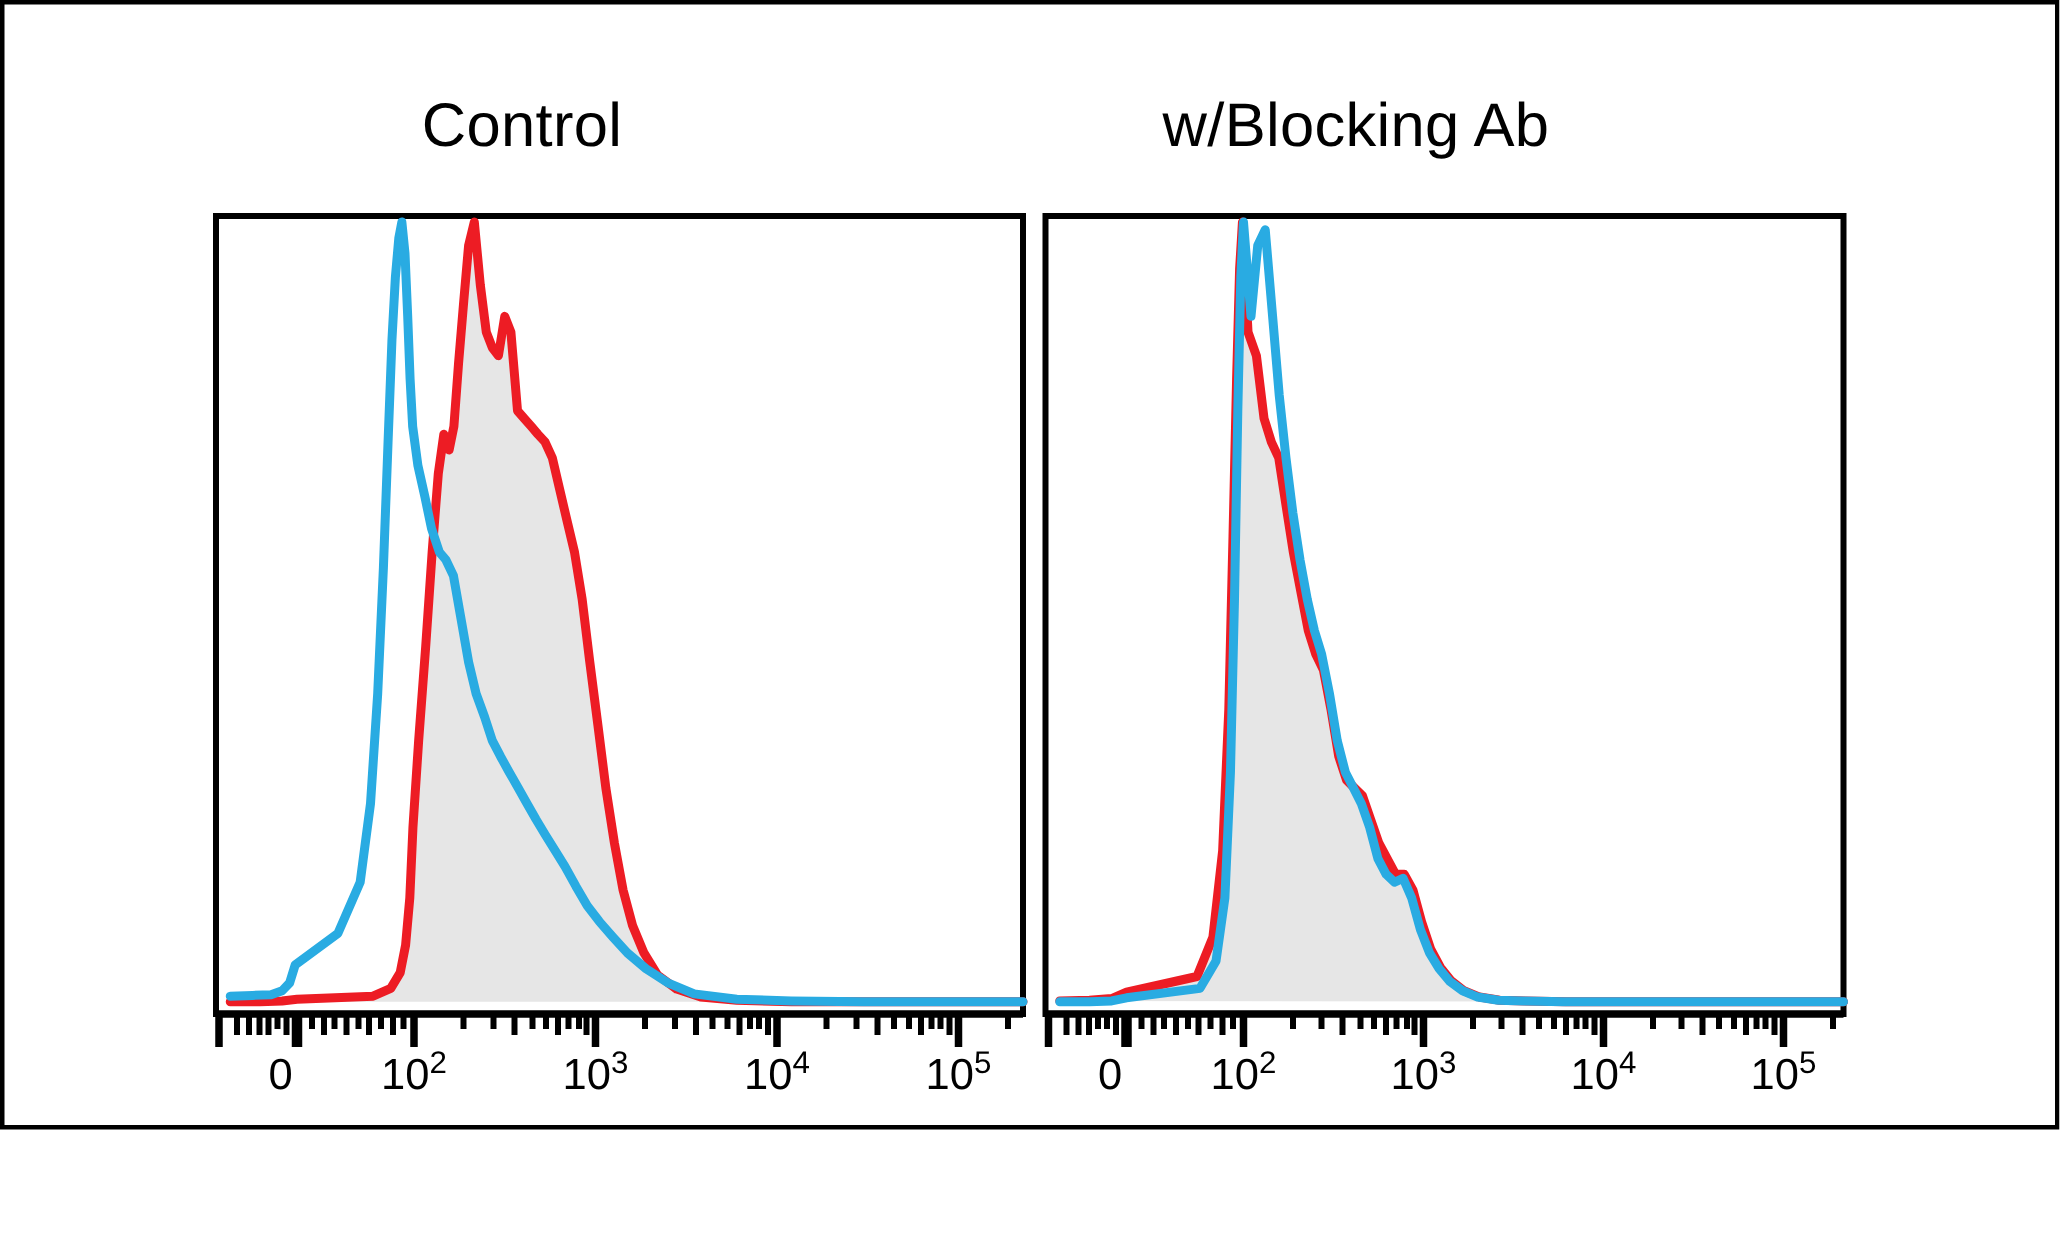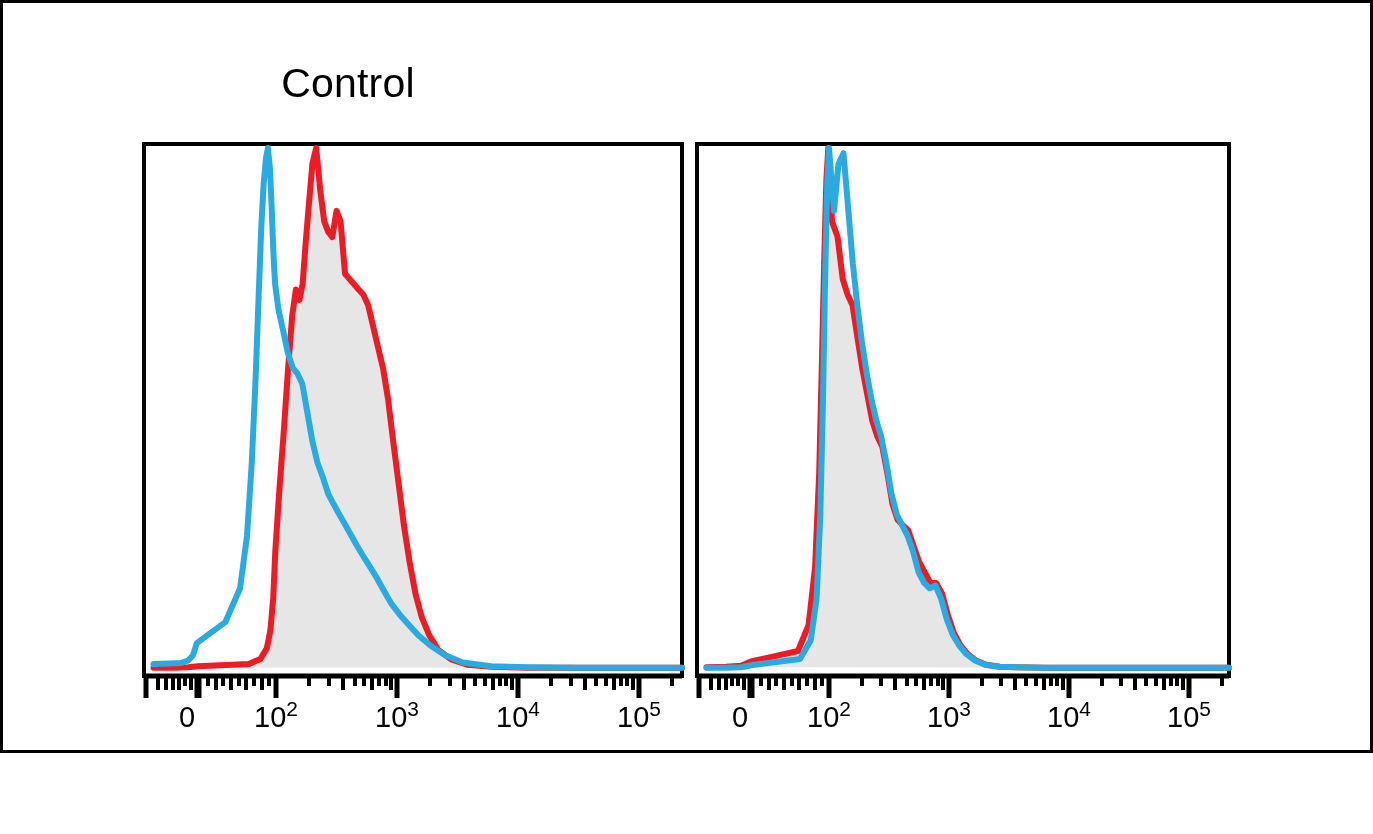--- a/index.html
+++ b/index.html
@@ -138,20 +138,21 @@
     <div class="axis-labels">
       <span class="tick-label" style="left:184px;">0</span>
       <span class="tick-label" style="left:273px;">10<sup>2</sup></span>
       <span class="tick-label" style="left:394px;">10<sup>3</sup></span>
       <span class="tick-label" style="left:515px;">10<sup>4</sup></span>
       <span class="tick-label" style="left:636px;">10<sup>5</sup></span>
     </div>
   </div>
 
   <div class="panel" id="panel-blocking">
+    <div class="panel-title">w/Blocking Ab</div>
     <svg class="plot-svg" width="690" height="570" viewBox="0 0 690 570">
       <g>
         <rect x="138" y="6" width="532" height="532" fill="#ffffff" stroke="#000000" stroke-width="4"></rect>
       </g>
       <g class="curves">
         <path fill="#e6e6e6" stroke="#ed1c24" stroke-width="6" stroke-linejoin="round" stroke-linecap="round" d="M 147.5,529.3 L 167.3,528.8 L 182.1,527.7 L 192.0,523.5 L 239.0,513.0 L 249.6,486.8 L 256.1,429.2 L 260.2,334.9 L 263.0,219.6 L 265.4,114.8 L 267.4,41.4 L 269.3,10.0 L 273.0,83.4 L 278.6,99.1 L 283.7,141.0 L 288.6,156.7 L 293.5,167.2 L 298.3,198.6 L 303.2,230.1 L 308.2,256.3 L 313.2,282.5 L 318.2,298.2 L 323.3,308.7 L 328.3,334.9 L 333.5,366.3 L 338.7,382.0 L 344.0,387.3 L 349.3,392.5 L 354.7,408.2 L 360.2,424.0 L 365.8,434.4 L 371.4,444.9 L 377.2,444.9 L 383.0,455.4 L 388.7,476.4 L 394.8,494.7 L 401.2,506.8 L 408.3,515.7 L 417.0,522.5 L 427.4,526.7 L 440.8,528.8 L 458.2,529.3 L 485.1,529.8 L 519.5,529.8 L 567.3,529.8 L 630.0,529.8 L 670.0,529.8"></path>
         <path fill="none" stroke="#29abe2" stroke-width="6" stroke-linejoin="round" stroke-linecap="round" d="M 147.5,529.8 L 167.3,529.8 L 182.1,529.3 L 192.0,527.2 L 241.0,520.9 L 251.7,502.6 L 257.6,460.6 L 261.3,376.8 L 264.0,261.5 L 266.2,135.8 L 268.2,46.7 L 270.0,10.0 L 275.0,72.9 L 279.5,25.7 L 284.5,15.2 L 289.4,72.9 L 293.8,125.3 L 298.3,167.2 L 302.9,203.9 L 307.7,235.3 L 312.5,261.5 L 317.3,282.5 L 322.1,298.2 L 327.3,324.4 L 332.5,355.8 L 337.9,376.8 L 343.3,387.3 L 348.6,397.8 L 354.1,413.5 L 359.6,434.4 L 365.1,444.9 L 370.7,450.2 L 376.4,447.5 L 382.1,460.6 L 387.9,481.6 L 394.0,497.3 L 400.4,507.8 L 407.5,516.2 L 416.1,522.5 L 426.1,526.7 L 439.8,528.8 L 456.8,529.3 L 483.4,529.8 L 519.5,529.8 L 567.3,529.8 L 630.0,529.8 L 670.0,529.8"></path>
       </g>
       <g stroke="#000000" fill="none">
         <line x1="138" y1="538" x2="670" y2="538" stroke-width="5"></line>

